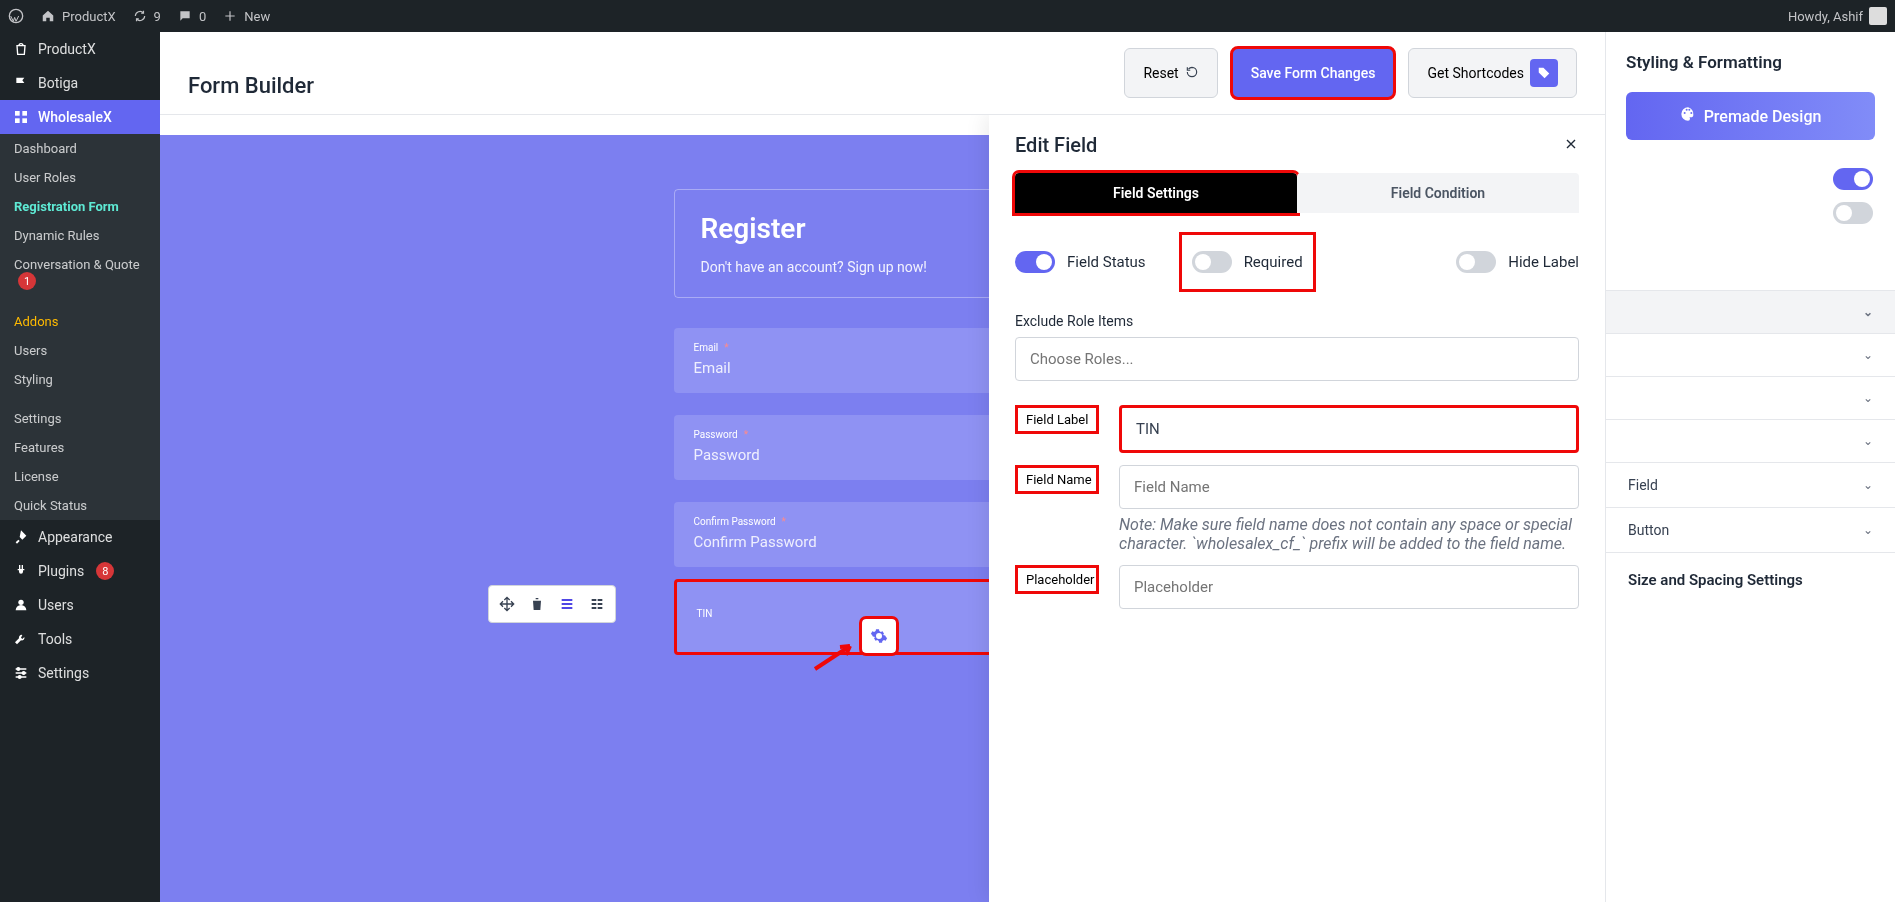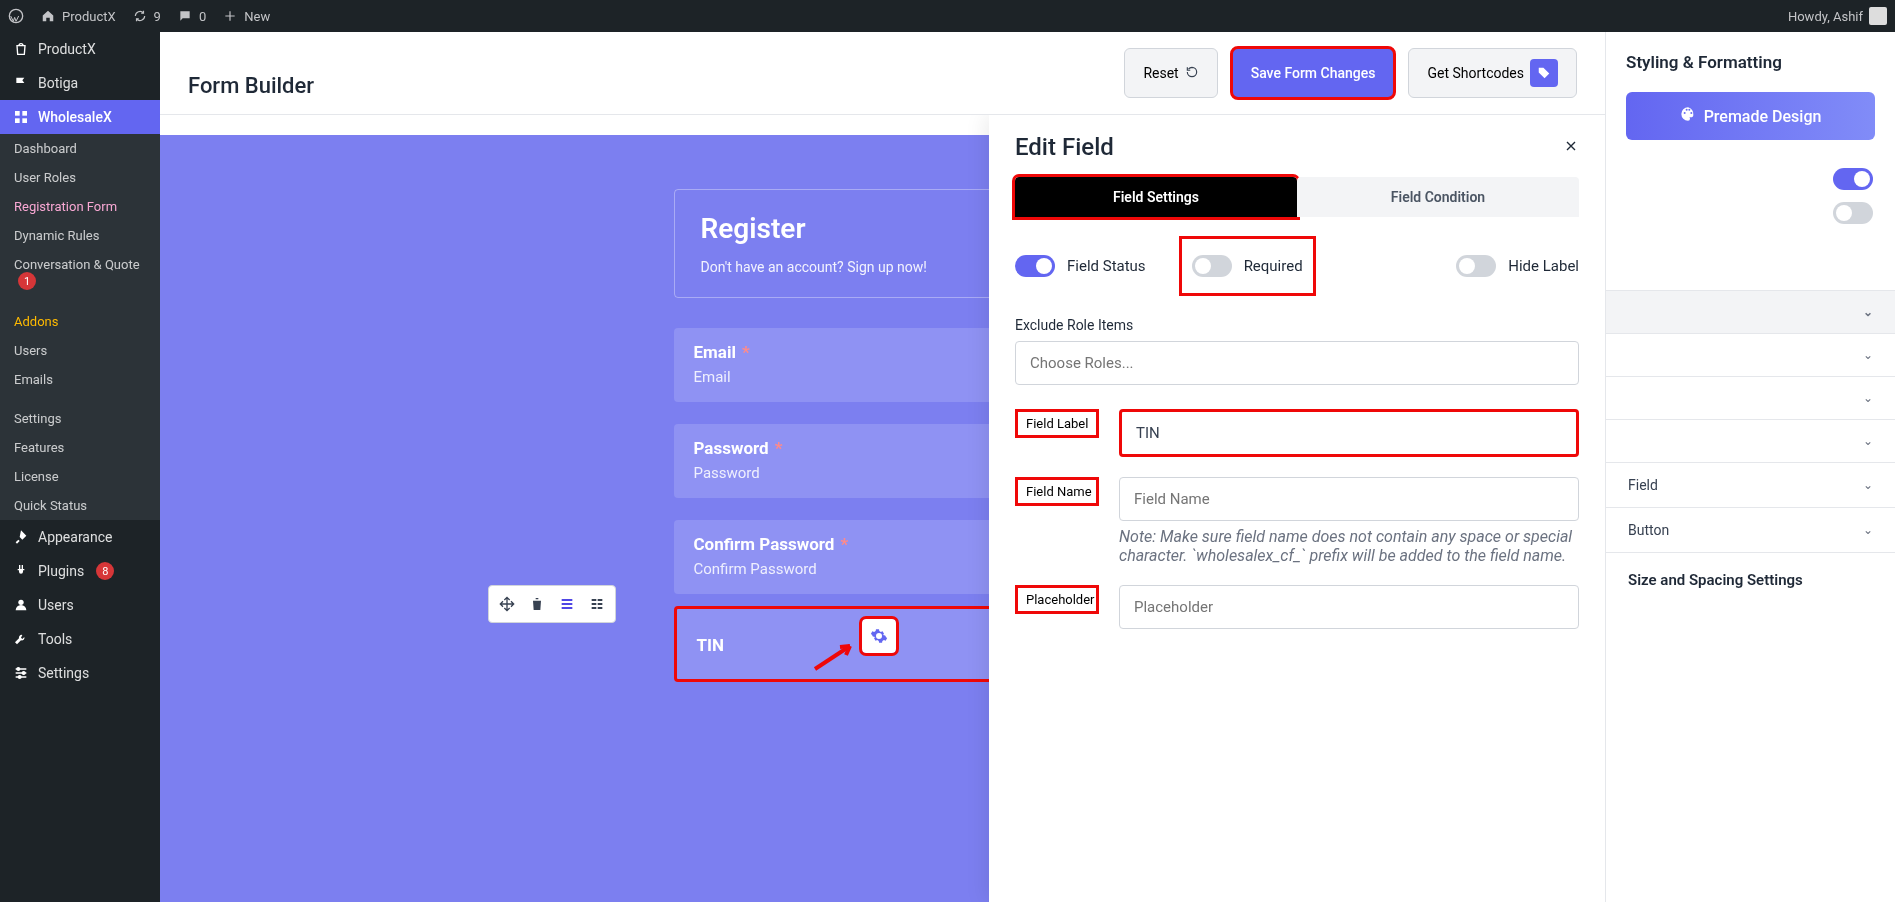--- a/index.html
+++ b/index.html
@@ -14,21 +14,21 @@
 .avatar { width: 18px; height: 18px; background: #ddd; border-radius: 2px; }
 
 
 .sidebar { width: 160px; background: #1d2327; color: #fff; position: fixed; top: 32px; bottom: 0; left: 0; overflow-y: auto; font-size: 14px; }
 .sidebar .menu-item { padding: 8px 12px; display: flex; align-items: center; gap: 8px; color: rgba(255,255,255,0.85); cursor: pointer; }
 .sidebar .menu-item.top { font-weight: 400; }
 .sidebar .menu-item.active { background: #6366f1; color: #fff; font-weight: 500; position: relative; }
 .sidebar .menu-item.active::after { content: ""; position: absolute; right: -8px; top: 50%; transform: translateY(-50%); border: 8px solid transparent; border-left-color: #6366f1; }
 .sidebar .submenu { background: #2c3338; }
 .sidebar .submenu .sub-item { padding: 7px 0 7px 14px; color: rgba(255,255,255,0.75); font-size: 13px; cursor: pointer; }
-.sidebar .submenu .sub-item.current { color: #f9a8d4; font-weight: 400; }
+.sidebar .submenu .sub-item.current { color: #5eead4; font-weight: 700; }
 .sidebar .submenu .sub-item.highlight { color: #ffba00; }
 .sidebar .badge { background: #d63638; color: #fff; border-radius: 9px; padding: 0 6px; font-size: 11px; min-width: 18px; height: 18px; display: inline-flex; align-items: center; justify-content: center; margin-left: 4px; }
 .sidebar .divider { height: 10px; }
 .sidebar .mi-icon { width: 18px; height: 18px; display: inline-flex; align-items: center; justify-content: center; }
 
 
 .main { margin-left: 160px; background: #fff; height: calc(100vh - 32px); display: flex; }
 .builder-area { flex: 1; display: flex; flex-direction: column; min-width: 0; }
 
 
@@ -41,54 +41,54 @@
 .icon-square { width: 28px; height: 28px; background: #6366f1; border-radius: 4px; display: flex; align-items: center; justify-content: center; }
 
 
 .canvas-wrap { flex: 1; background: #fff; padding: 20px 0 0 0; overflow: hidden; position: relative; }
 .canvas { background: #7c7ff0; margin: 0; height: 100%; padding: 54px 0 0 0; position: relative; }
 .form-card { width: 418px; margin: 0 auto; }
 .form-header { border: 1px solid rgba(255,255,255,0.35); border-radius: 4px; padding: 22px 26px; margin-bottom: 30px; }
 .form-header h2 { color: #fff; font-size: 28px; font-weight: 600; margin-bottom: 14px; }
 .form-header p { color: rgba(255,255,255,0.9); font-size: 14px; }
 .form-field { background: #8f92f3; border-radius: 4px; padding: 14px 20px 16px; margin-bottom: 22px; }
-.form-field .fld-label { color: #fff; font-weight: 700; font-size: 17px; }
+.form-field .fld-label { color: #fff; font-weight: 400; font-size: 10px; }
 .form-field .fld-label .req { color: #ff8a8a; margin-left: 6px; }
 .form-field .fld-placeholder { color: rgba(255,255,255,0.85); font-size: 15px; margin-top: 6px; }
 .form-field.selected { border: 3px solid #ef0808; background: #8f92f3; padding-top: 26px; }
 .field-toolbar { position: absolute; background: #fff; border: 1px solid #d1d5db; border-radius: 4px; display: flex; padding: 4px; gap: 2px; }
 .field-toolbar .tb-btn { width: 28px; height: 28px; display: flex; align-items: center; justify-content: center; cursor: pointer; border-radius: 3px; font-size: 16px; }
 .field-toolbar .tb-btn.active-blue svg { stroke: #4f46e5; }
 .gear-btn { position: absolute; width: 34px; height: 34px; background: #fff; border-radius: 4px; display: flex; align-items: center; justify-content: center; outline: 3px solid #ef0808; }
 .arrow-annot { position: absolute; width: 50px; height: 30px; }
 
 
 .edit-panel { position: absolute; top: 0; right: 0; width: 616px; background: #fff; box-shadow: -4px 0 20px rgba(0,0,0,0.08); height: 100%; display: flex; flex-direction: column; z-index: 10; }
 .edit-panel-head { padding: 18px 26px 14px; display: flex; align-items: center; }
-.edit-panel-head h3 { font-size: 24px; font-weight: 500; color: #1f2937; text-align: center; }
+.edit-panel-head h3 { font-size: 20px; font-weight: 500; color: #1f2937; text-align: center; }
 .edit-panel-head .close { margin-left: auto; font-size: 20px; cursor: pointer; }
 .edit-tabs { display: flex; padding: 2px 26px 0; gap: 0; }
 .edit-tab { flex: 1; text-align: center; padding: 12px; font-size: 14px; font-weight: 600; cursor: pointer; border-radius: 4px 4px 0 0; }
 .edit-tab.active { background: #000000; color: #fff; outline: 3px solid #ef0808; }
 .edit-tab.inactive { background: #f3f4f6; color: #4b5563; }
 .edit-body { padding: 22px 26px; overflow-y: auto; flex: 1; }
 .toggle-row { display: flex; gap: 36px; margin-bottom: 24px; }
 .toggle-group { display: flex; align-items: center; gap: 12px; }
 .toggle-group.hl { outline: 3px solid #ef0808; padding: 16px 10px; }
 .toggle { width: 40px; height: 22px; border-radius: 11px; position: relative; cursor: pointer; }
 .toggle.on { background: #6366f1; }
 .toggle.off { background: #d1d5db; }
 .toggle::after { content: ""; position: absolute; width: 16px; height: 16px; border-radius: 50%; background: #fff; top: 3px; }
 .toggle.on::after { right: 3px; }
 .toggle.off::after { left: 3px; }
 .toggle-label { font-size: 15px; color: #1f2937; }
 .ef-field { margin-bottom: 24px; }
 .ef-label { font-size: 14px; color: #1f2937; margin-bottom: 8px; display: block; }
 .ef-input { width: 100%; padding: 12px 14px; border: 1px solid #d1d5db; border-radius: 4px; font-size: 15px; color: #374151; }
-.ef-row { display: flex; align-items: flex-start; gap: 20px; margin-bottom: 20px; }
+.ef-row { display: flex; align-items: flex-start; gap: 20px; margin-bottom: 12px; }
 .ef-row-label { border: 3px solid #ef0808; padding: 4px 8px; font-size: 13px; white-space: nowrap; flex-shrink: 0; width: 84px; text-align: center; }
 .ef-note { font-size: 16px; font-style: italic; color: #6b7280; margin-top: 6px; }
 .ef-row input.hl { border: 3px solid #ef0808; }
 
 
 .right-panel { width: 290px; border-left: 1px solid #e5e7eb; background: #fff; overflow-y: auto; }
 .right-panel-head { text-align: left; padding: 20px; font-size: 17px; font-weight: 600; color: #1f2937; }
 .premade-btn { margin: 0 20px 22px; background: linear-gradient(90deg, #6366f1, #818cf8); color: #fff; padding: 14px; border-radius: 6px; text-align: center; font-weight: 500; display: flex; align-items: center; justify-content: center; gap: 8px; cursor: pointer; }
 .rp-toggle-row { display: flex; justify-content: flex-end; padding: 6px 22px; }
 .rp-accordion { border-top: 1px solid #e5e7eb; }
@@ -185,21 +185,21 @@
     <div class="sub-item">User Roles</div>
     <div class="sub-item current">Registration Form</div>
     <div class="sub-item">Dynamic Rules</div>
     <div class="sub-item">
       <span>Conversation &amp; Quote</span><br>
       <span class="badge">1</span>
     </div>
     <div class="divider"></div>
     <div class="sub-item highlight">Addons</div>
     <div class="sub-item">Users</div>
-    <div class="sub-item">Emails</div>
+    <div class="sub-item">Styling</div>
     <div class="divider"></div>
     <div class="sub-item">Settings</div>
     <div class="sub-item">Features</div>
     <div class="sub-item">License</div>
     <div class="sub-item">Quick Status</div>
   </div>
   <div class="menu-item top">
     <span class="mi-icon">
         <svg width="16" height="16" viewBox="0 0 24 24" fill="#fff">
           <path d="M12 2l8 8-6 6-4-4zM4 20l4-4 2 2-4 4z"></path>

